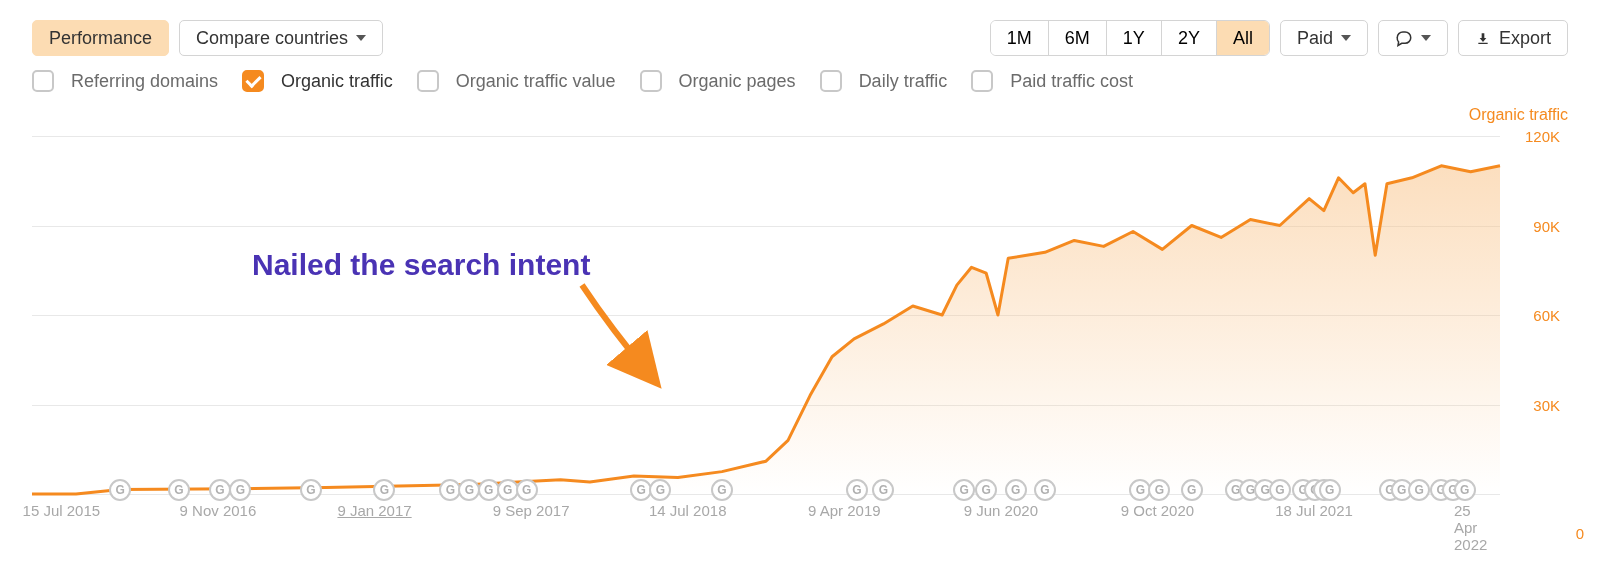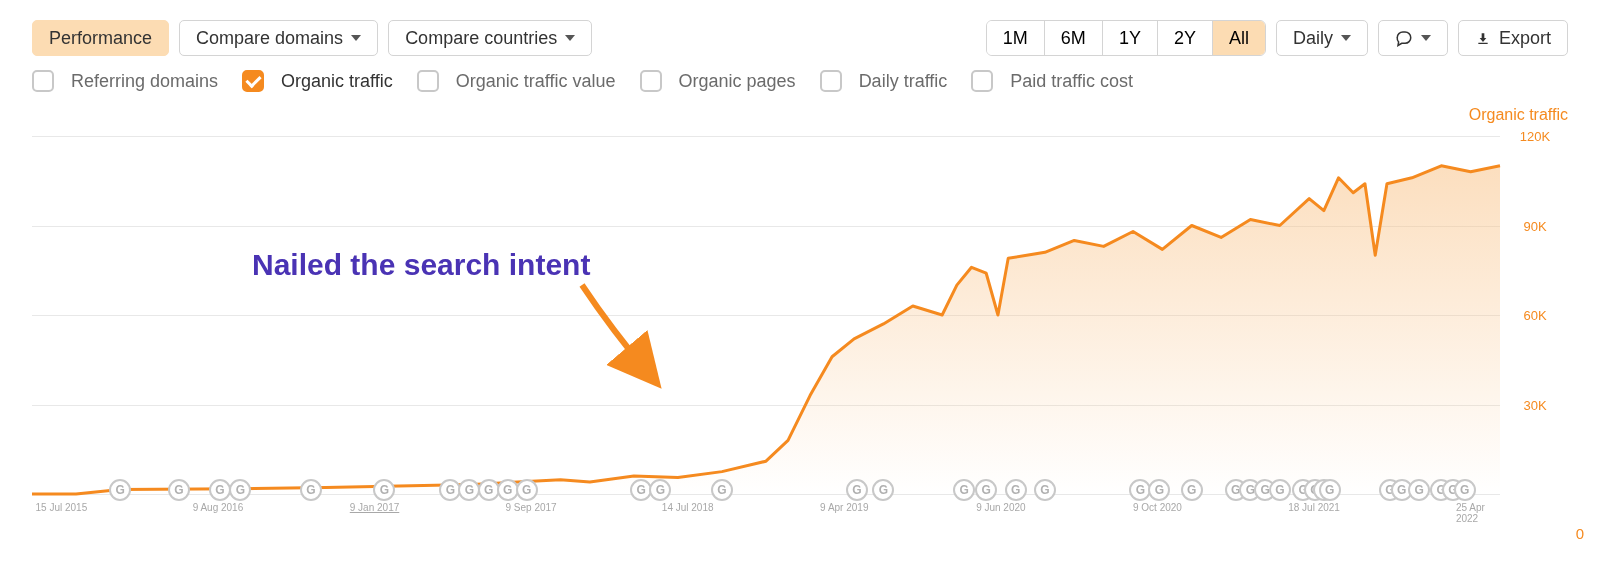--- a/index.html
+++ b/index.html
@@ -56,24 +56,24 @@
   .chk{width:22px;height:22px;border:2px solid #c8c8c8;border-radius:5px;display:flex;align-items:center;justify-content:center;}
   .chk.on{background:var(--orange);border-color:var(--orange);}
   .chk.on::after{content:"";width:6px;height:11px;border:solid #fff;border-width:0 3px 3px 0;transform:rotate(45deg);margin-top:-2px;}
   .metric.active{color:var(--text);}
 
   
   .chart-wrap{position:relative;height:430px;}
   .legend{position:absolute;right:0;top:6px;font-size:16px;color:var(--orange);}
   .plot{position:absolute;left:0;right:68px;top:36px;bottom:36px;}
   .grid-line{position:absolute;left:0;right:0;height:1px;background:var(--grid);}
-  .y-tick{position:absolute;right:-60px;width:50px;text-align:center;font-size:13px;color:var(--orange);transform:translateY(-50%);margin-left:42px;}
+  .y-tick{position:absolute;right:-60px;width:50px;text-align:right;font-size:15px;color:var(--orange);transform:translateY(-50%);margin-left:42px;}
   .y-zero{position:absolute;right:-16px;bottom:-12px;font-size:15px;color:var(--orange);}
   .x-axis{position:absolute;left:0;right:68px;bottom:4px;height:24px;}
-  .x-tick{position:absolute;font-size:10px;color:#a8a8a8;transform:translateX(-50%);}
+  .x-tick{position:absolute;font-size:15px;color:#a8a8a8;transform:translateX(-50%);}
 
   svg.line{position:absolute;inset:0;width:100%;height:100%;overflow:visible;}
 
   .g-markers{position:absolute;left:0;right:0;height:26px;pointer-events:none;}
   .gdot{position:absolute;width:22px;height:22px;border-radius:50%;border:2px solid #c8c8c8;background:#fff;color:#b0b0b0;font-size:12px;font-weight:600;display:flex;align-items:center;justify-content:center;transform:translateX(-50%);}
 
   
   .annot{
     position:absolute;
     font-size:30px;
@@ -82,39 +82,35 @@
     white-space:nowrap;
   }
   svg.arrow{position:absolute;overflow:visible;}
 </style>
 </head>
 <body>
 
 <div class="topbar">
   <div class="topbar-left">
     <button class="btn performance">Performance</button>
-    <button class="btn">
-      <span>Compare domains</span>
-      <span class="caret"></span>
-    </button>
     <button class="btn">
       <span>Compare countries</span>
       <span class="caret"></span>
     </button>
   </div>
   <div class="topbar-right">
     <div class="seg" id="range-seg">
         <button class="seg-btn">1M</button>
         <button class="seg-btn">6M</button>
         <button class="seg-btn">1Y</button>
         <button class="seg-btn">2Y</button>
         <button class="seg-btn active">All</button>
       </div>
     <button class="btn">
-      <span>Daily</span>
+      <span>Paid</span>
       <span class="caret"></span>
     </button>
     <button class="btn">
       <span class="icon-comment">
         <svg viewBox="0 0 24 24" width="18" height="18">
             <path fill="none" stroke="#333" stroke-width="2" d="M21 11.5a7.5 7.5 0 0 1-7.5 7.5H9l-5 3 .8-4.7A7.5 7.5 0 0 1 3 11.5 7.5 7.5 0 0 1 10.5 4h3A7.5 7.5 0 0 1 21 11.5z"></path>
           </svg>
       </span>
       <span class="caret"></span>
     </button>
@@ -214,21 +210,21 @@
         <div class="gdot" style="left: 92.5%;">G</div>
         <div class="gdot" style="left: 93.3%;">G</div>
         <div class="gdot" style="left: 94.5%;">G</div>
         <div class="gdot" style="left: 96%;">G</div>
         <div class="gdot" style="left: 96.8%;">G</div>
         <div class="gdot" style="left: 97.6%;">G</div>
       </div>
     </div>
   <div class="x-axis" id="xaxis">
       <div class="x-tick" style="left: 2%;">15 Jul 2015</div>
-      <div class="x-tick" style="left: 12.6667%;">9 Aug 2016</div>
+      <div class="x-tick" style="left: 12.6667%;">9 Nov 2016</div>
       <div class="x-tick" style="left: 23.3333%; text-decoration: underline;">9 Jan 2017</div>
       <div class="x-tick" style="left: 34%;">9 Sep 2017</div>
       <div class="x-tick" style="left: 44.6667%;">14 Jul 2018</div>
       <div class="x-tick" style="left: 55.3333%;">9 Apr 2019</div>
       <div class="x-tick" style="left: 66%;">9 Jun 2020</div>
       <div class="x-tick" style="left: 76.6667%;">9 Oct 2020</div>
       <div class="x-tick" style="left: 87.3333%;">18 Jul 2021</div>
       <div class="x-tick" style="left: 98%;">25 Apr 2022</div>
     </div>
 

